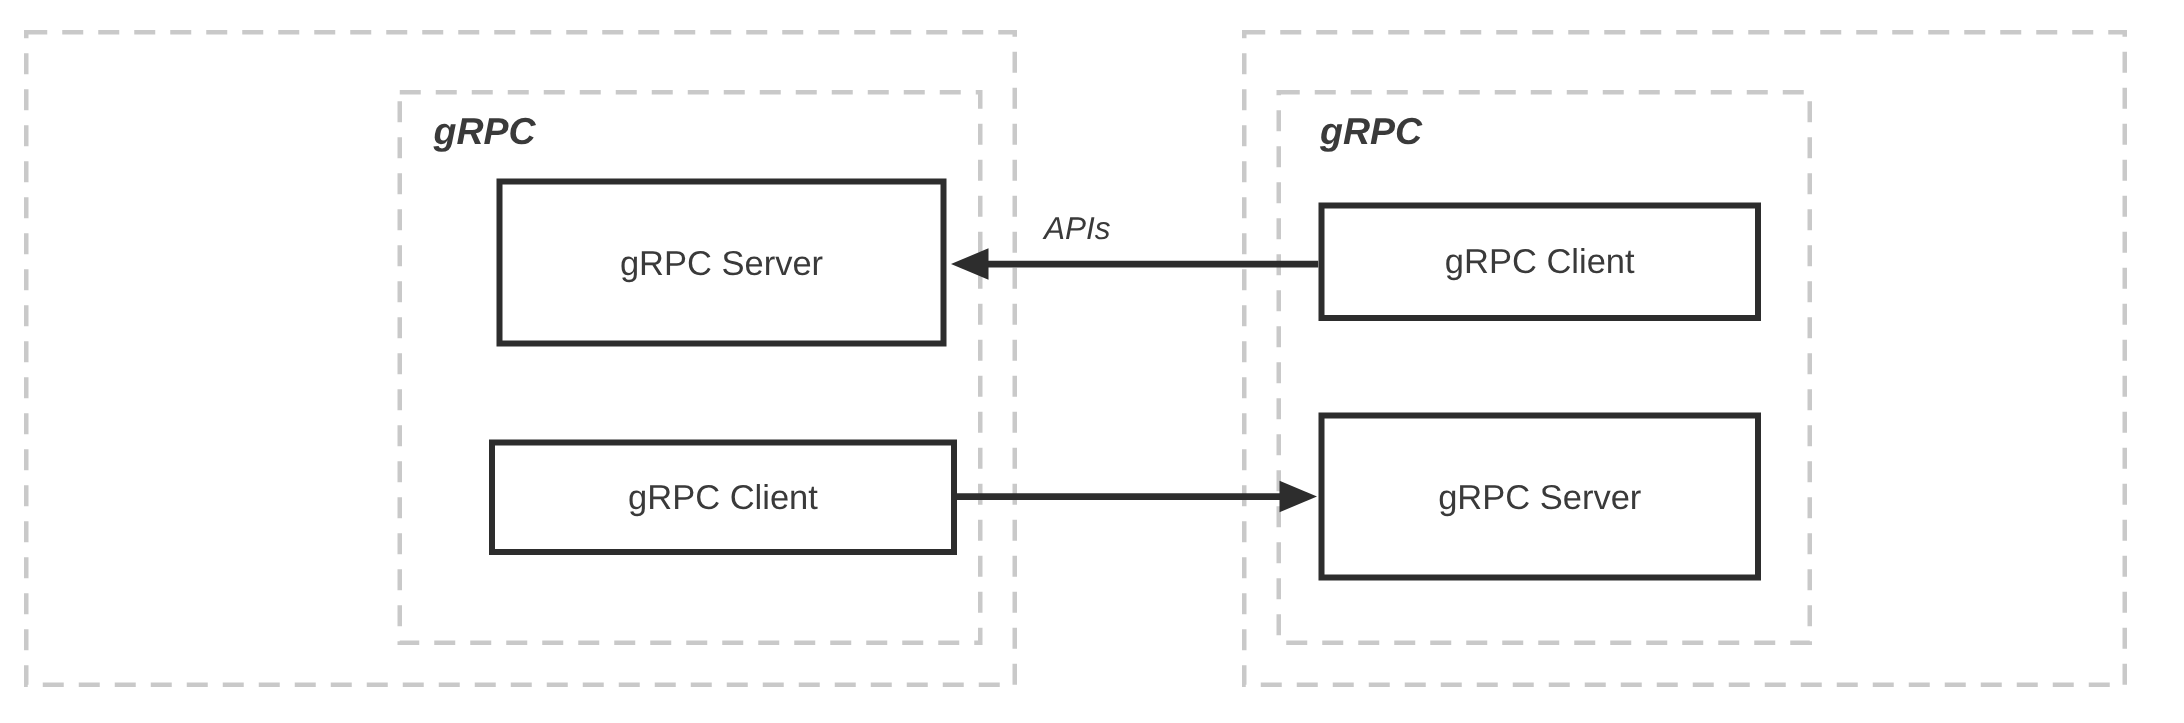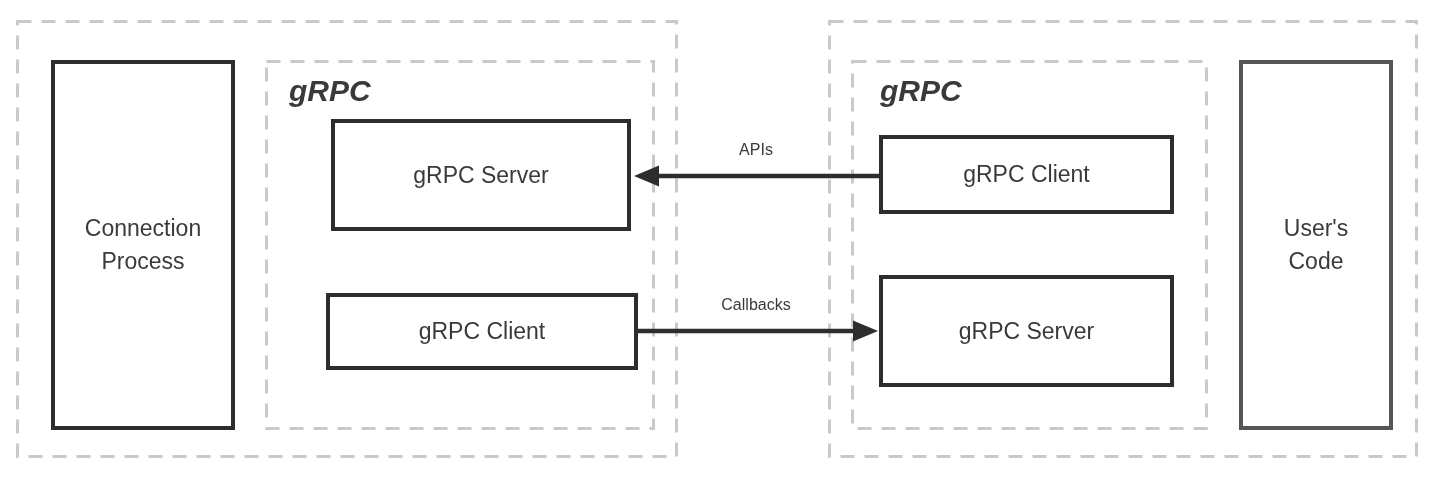--- a/index.html
+++ b/index.html
@@ -47,29 +47,29 @@
     justify-content: center;
     text-align: center;
     font-size: 23px;
     line-height: 33px;
   }
   .node.light {
     border-color: var(--box-border-light, #565656);
   }
   .group-label {
     position: absolute;
-    font-size: 30px;
+    font-size: 25px;
     font-style: italic;
     font-weight: bold;
     white-space: nowrap;
   }
   .arrow-label {
     position: absolute;
-    font-size: 16px;
-    text-align: center;
+    font-size: 21px;
+    font-style: italic;
     white-space: nowrap;
   }
 </style>
 </head>
 <body>
 
 <div class="diagram">
 
   <svg class="overlay" viewBox="0 0 1456 482" xmlns="http://www.w3.org/2000/svg">
 
@@ -78,24 +78,20 @@
     <rect class="dashed-rect" x="829.5" y="21.5" width="587" height="435"></rect>
     <rect class="dashed-rect" x="852.5" y="61.5" width="354" height="367"></rect>
 
     <line class="arrow-line" x1="652" y1="176" x2="879" y2="176"></line>
     <polygon class="arrow-head" points="634,176 659,165.5 659,186.5"></polygon>
 
     <line class="arrow-line" x1="638" y1="331" x2="860" y2="331"></line>
     <polygon class="arrow-head" points="878,331 853,320.5 853,341.5"></polygon>
   </svg>
 
-  <div class="node" style="left:51px; top:60px; width:184px; height:370px;">
-    <span>Connection</span>
-    <span>Process</span>
-  </div>
 
   <div class="group-label" style="left:289px; top:74px;">gRPC</div>
 
   <div class="node" style="left:331px; top:119px; width:300px; height:112px;">
     <span>gRPC Server</span>
   </div>
 
   <div class="node" style="left:326px; top:293px; width:312px; height:77px;">
     <span>gRPC Client</span>
   </div>
@@ -103,21 +99,16 @@
   <div class="group-label" style="left:880px; top:74px;">gRPC</div>
 
   <div class="node" style="left:879px; top:135px; width:295px; height:79px;">
     <span>gRPC Client</span>
   </div>
 
   <div class="node" style="left:879px; top:275px; width:295px; height:112px;">
     <span>gRPC Server</span>
   </div>
 
-  <div class="node light" style="left:1239px; top:60px; width:154px; height:370px;">
-    <span>User's</span>
-    <span>Code</span>
-  </div>
 
   <div class="arrow-label" style="left:696px; top:141px; width:120px;">APIs</div>
-  <div class="arrow-label" style="left:676px; top:296px; width:160px;">Callbacks</div>
 
 </div>
 
 </body></html>

